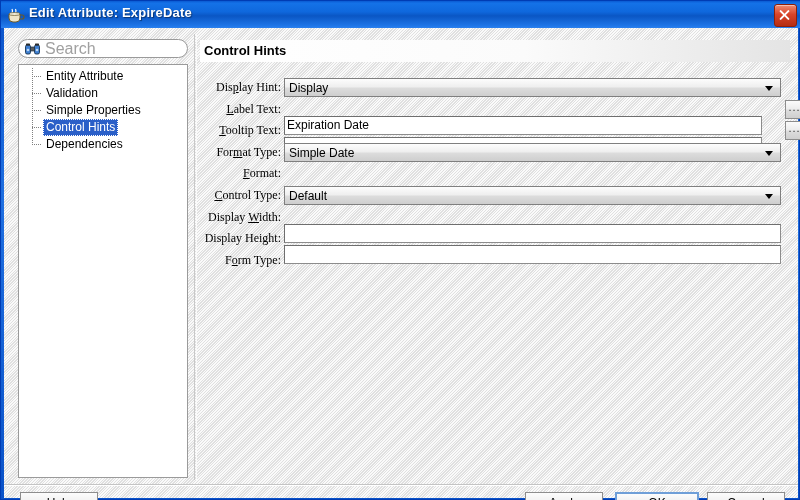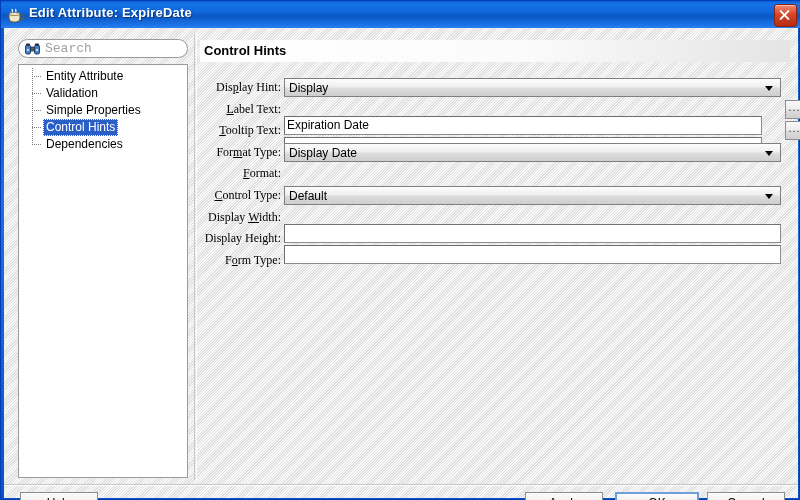--- a/index.html
+++ b/index.html
@@ -96,22 +96,22 @@
     left: 6px; top: 3px;
     width: 15px; height: 12px;
   }
   #search-input {
     position: absolute;
     left: 26px; top: 0;
     width: 138px; height: 17px;
     border: none;
     outline: none;
     background: transparent;
-    font-family: Liberation Mono, monospace;
-    font-size: 13px;
+    font-family: Liberation Sans, sans-serif;
+    font-size: 16px;
     color: #0f766e;
     padding: 0;
   }
   #search-input::placeholder { color: #a0a0a0; }
 
   
   #tree-panel {
     position: absolute;
     left: 14px; top: 36px;
     width: 170px; height: 414px;
@@ -405,21 +405,21 @@
             <div class="ellipsis-btn">...</div>
           </div>
           <div class="row" style="top: 43.2px; width: 610px;">
             <div class="row-label"><u>T</u>ooltip Text:</div>
             <input type="text" class="field textfield short" style="">
             <div class="ellipsis-btn">...</div>
           </div>
           <div class="row" style="top: 64.8px; width: 610px;">
             <div class="row-label">For<u>m</u>at Type:</div>
             <div class="field combo">
-              <span class="combo-text">Display Date</span>
+              <span class="combo-text">Simple Date</span>
               <span class="arrow"></span>
             </div>
           </div>
           <div class="row" style="top: 86.4px; width: 610px;">
             <div class="row-label"><u>F</u>ormat:</div>
           </div>
           <div class="row" style="top: 108px; width: 610px;">
             <div class="row-label"><u>C</u>ontrol Type:</div>
             <div class="field combo">
               <span class="combo-text">Default</span>

